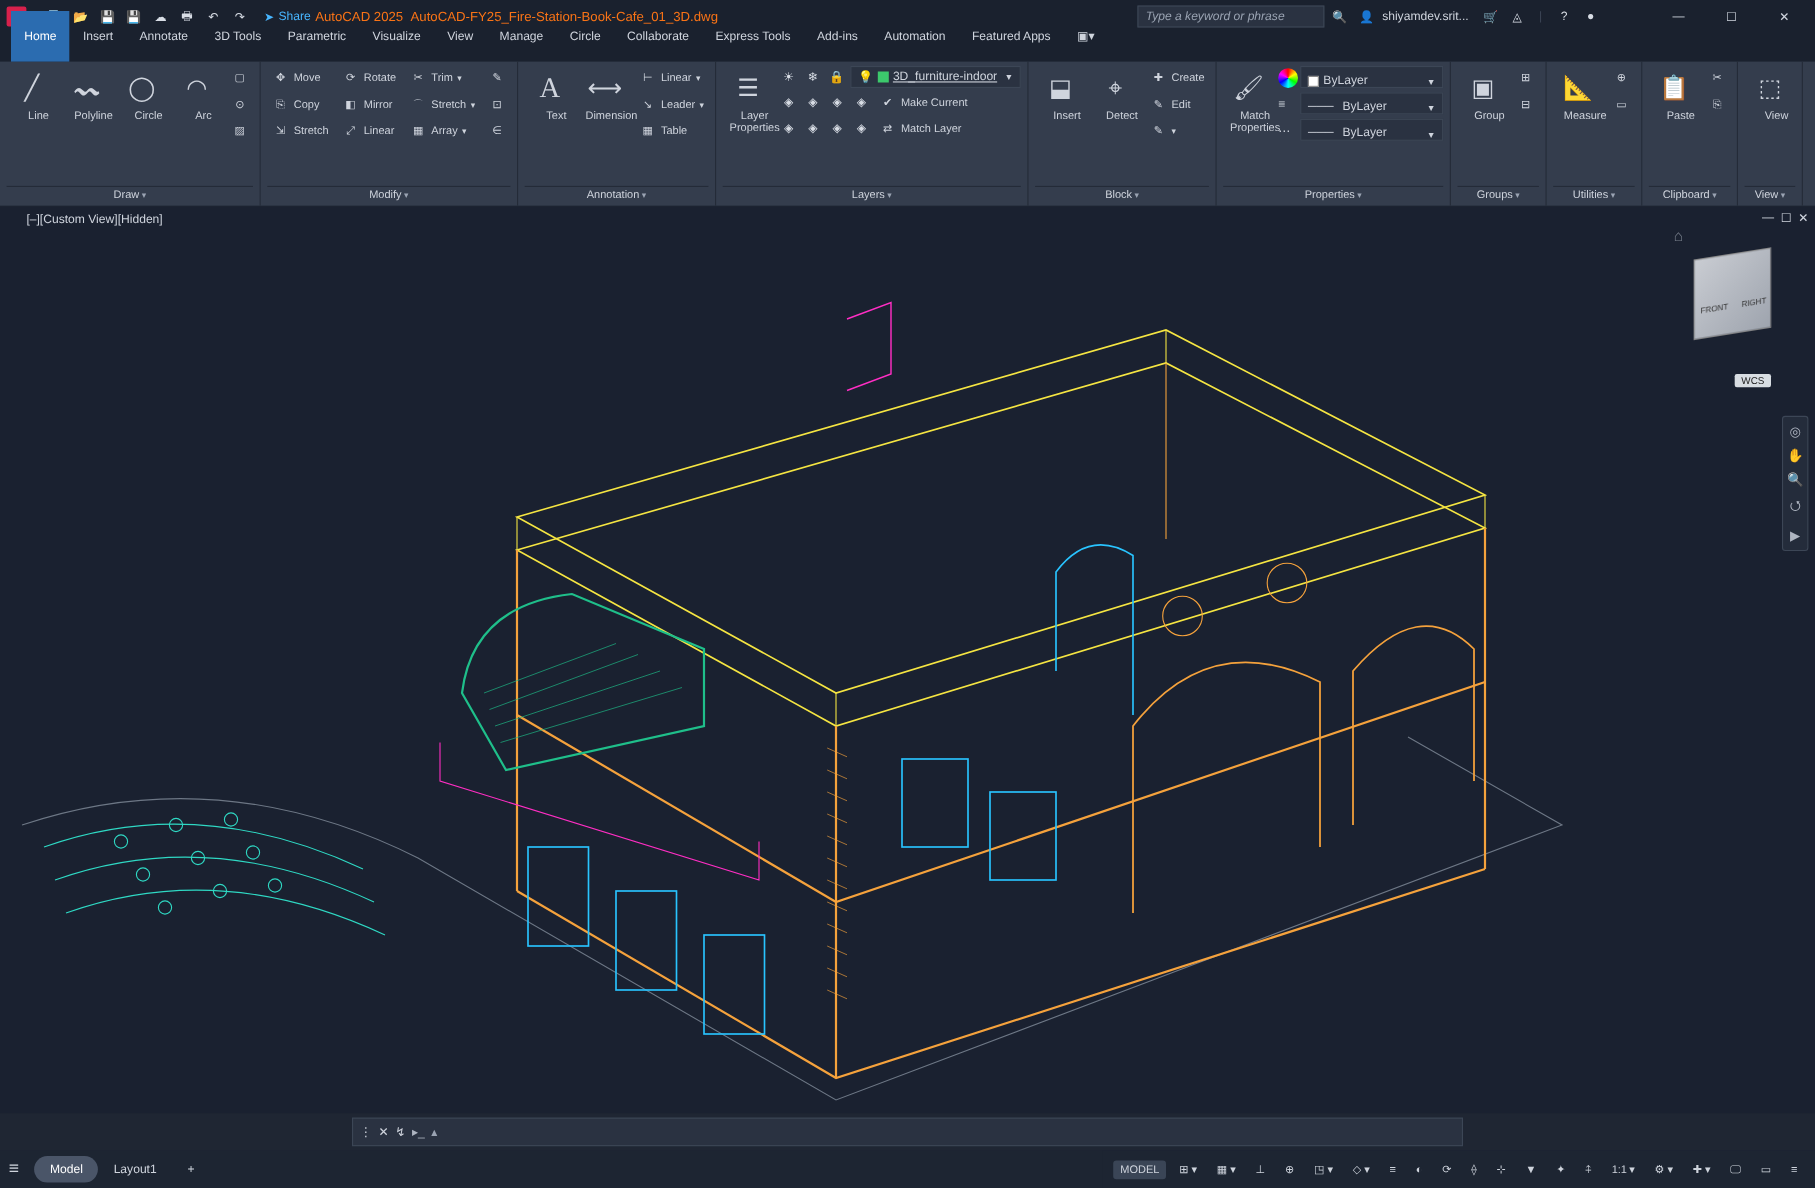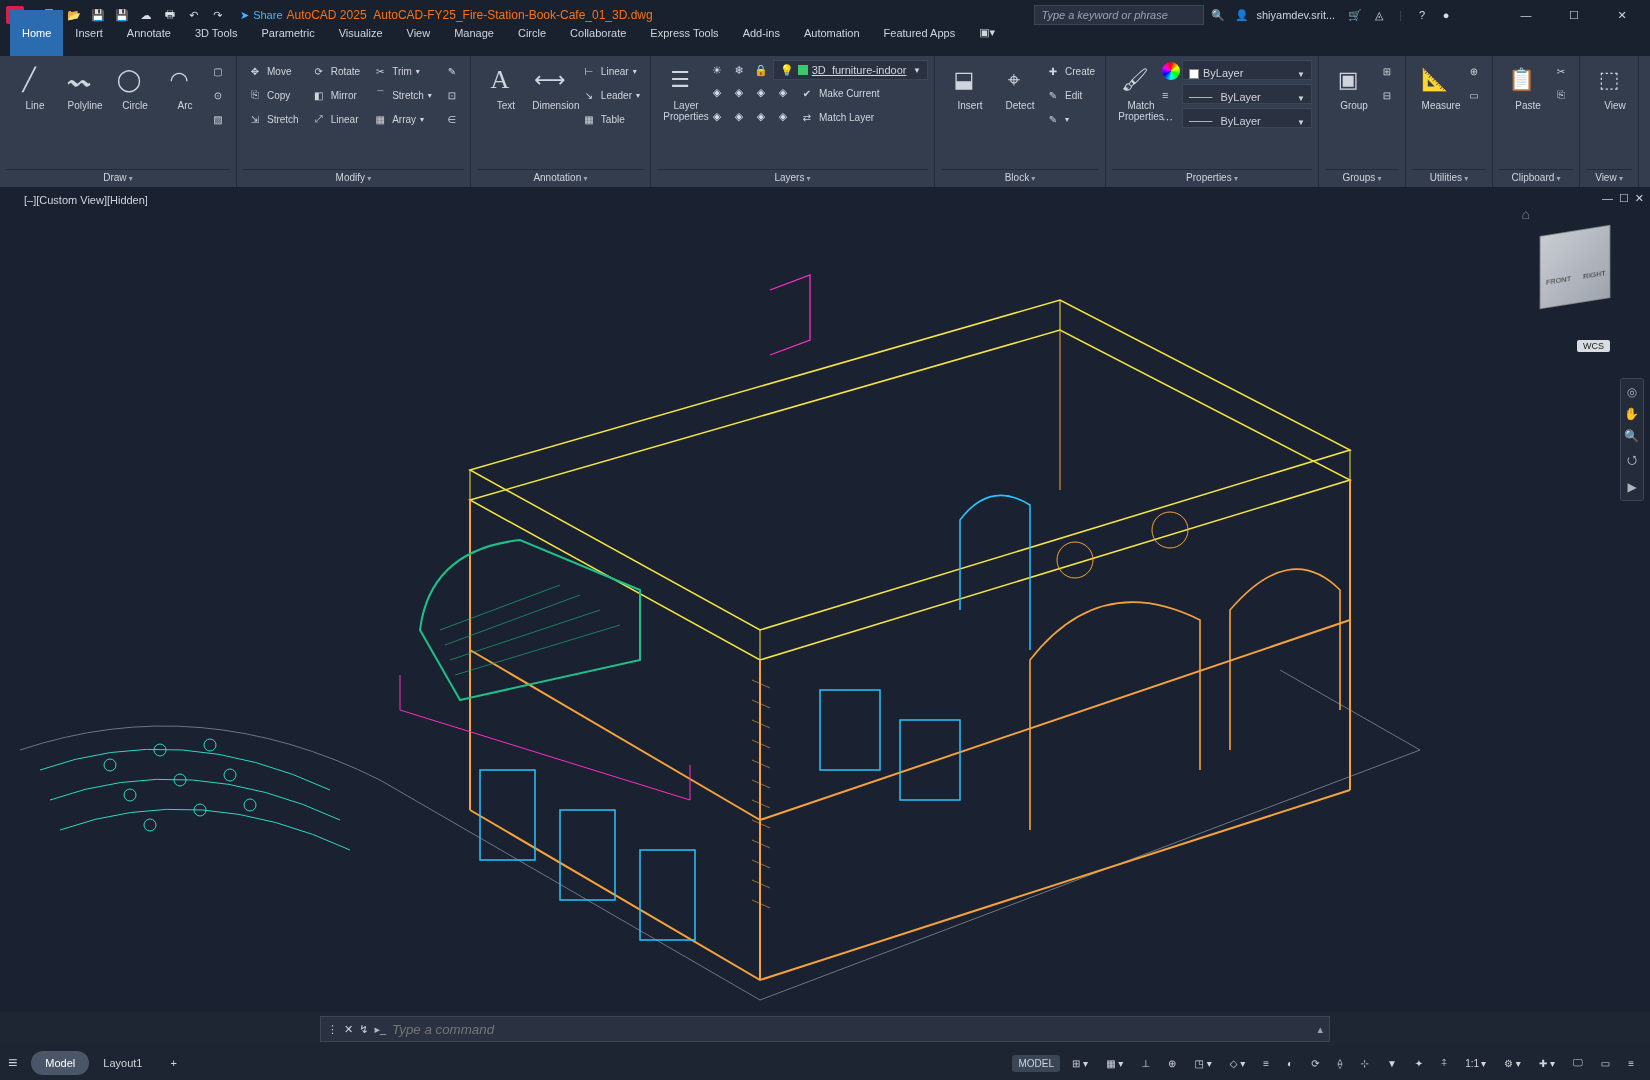--- a/index.html
+++ b/index.html
@@ -518,21 +518,20 @@
       </g>
     </svg>
   </div>
 </div>
 
 <div class="cmdline">
   <span>⋮</span>
   <span>✕</span>
   <span>↯</span>
   <span class="prompt">▸_</span>
-  <input placeholder="Type a command" style="">
   <span style="color:#9aa3b2;">▴</span>
 </div>
 
 <div class="layout-bar">
   <span style="font-size:16px;margin-right:14px;">≡</span>
   <div class="layout-tab active">Model</div>
   <div class="layout-tab">Layout1</div>
   <div class="layout-tab">+</div>
 </div>
 

